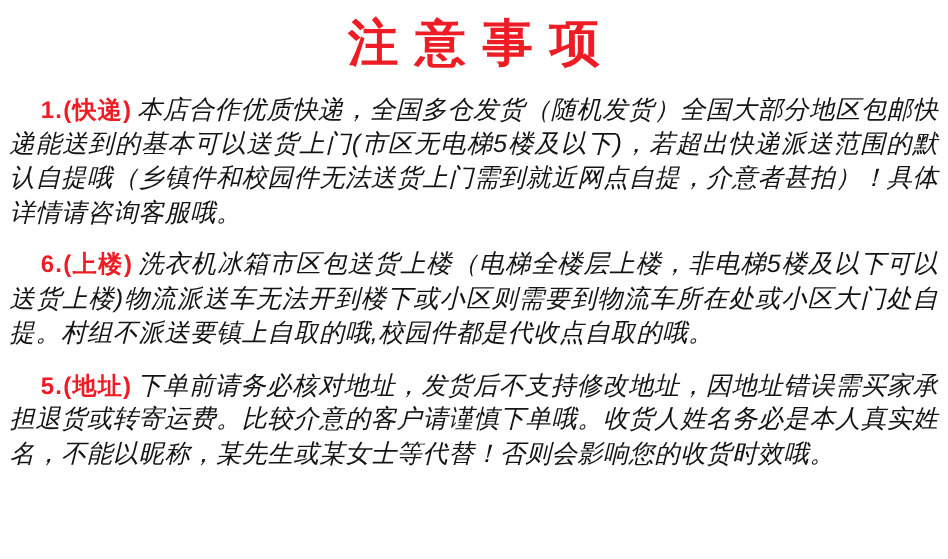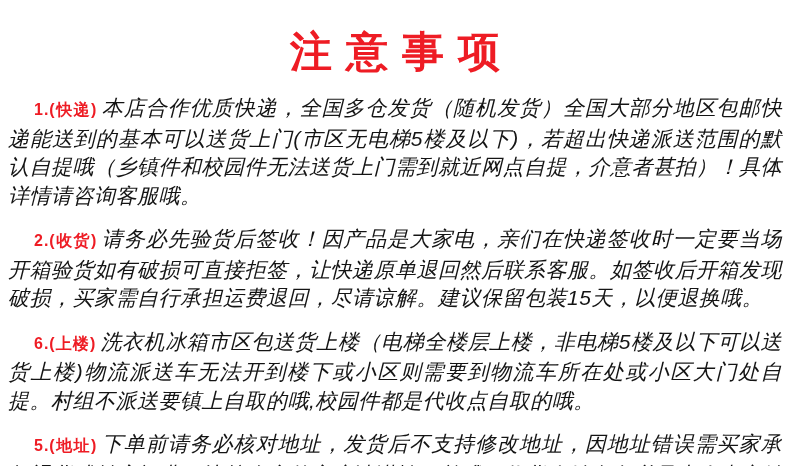--- a/index.html
+++ b/index.html
@@ -12,21 +12,21 @@
     height: 466px;
     overflow: hidden;
     font-family: "Liberation Sans", sans-serif;
     -webkit-font-smoothing: antialiased;
   }
   .page {
     width: 790px;
     height: 466px;
     background: #ffffff;
     box-sizing: border-box;
-    padding-top: 24px;
+    padding-top: 8px;
   }
   .page-title {
     text-align: center;
     color: #ee1c24;
     font-size: 42px;
     font-weight: 900;
     letter-spacing: 14px;
     line-height: 52px;
     margin: 2px 0 16px 0;
     text-indent: 14px; 
@@ -40,40 +40,39 @@
     line-height: 28.5px;
     color: #141414;
     text-align: justify;
     text-indent: 26px;
     margin: 0 0 15px 0;
     letter-spacing: 0.5px;
   }
   .notice-item-number {
     color: #ee1c24;
     font-weight: 900;
-    font-size: 16px;
+    font-size: 20px;
     padding-right: 4px;
     letter-spacing: 1px;
   }
   .notice-item-text {
     color: #141414;
     font-style: italic;
   }
 </style>
 </head>
 <body>
 
 <div class="page">
 
   <h1 class="page-title">注意事项</h1>
 
   <div class="notice-list">
 
     <p class="notice-item"><span class="notice-item-number">1.(快递)</span><span class="notice-item-text">本店合作优质快递，全国多仓发货（随机发货）全国大部分地区包邮快递能送到的基本可以送货上门(市区无电梯5楼及以下)，若超出快递派送范围的默认自提哦（乡镇件和校园件无法送货上门需到就近网点自提，介意者甚拍）！具体详情请咨询客服哦。</span></p>
 
-    <p class="notice-item"><span class="notice-item-number">2.(收货)</span><span class="notice-item-text">请务必先验货后签收！因产品是大家电，亲们在快递签收时一定要当场开箱验货如有破损可直接拒签，让快递原单退回然后联系客服。如签收后开箱发现破损，买家需自行承担运费退回，尽请谅解。建议保留包装15天，以便退换哦。</span></p>
 
     <p class="notice-item"><span class="notice-item-number">6.(上楼)</span><span class="notice-item-text">洗衣机冰箱市区包送货上楼（电梯全楼层上楼，非电梯5楼及以下可以送货上楼)物流派送车无法开到楼下或小区则需要到物流车所在处或小区大门处自提。村组不派送要镇上自取的哦,校园件都是代收点自取的哦。</span></p>
 
     <p class="notice-item"><span class="notice-item-number">5.(地址)</span><span class="notice-item-text">下单前请务必核对地址，发货后不支持修改地址，因地址错误需买家承担退货或转寄运费。比较介意的客户请谨慎下单哦。收货人姓名务必是本人真实姓名，不能以昵称，某先生或某女士等代替！否则会影响您的收货时效哦。</span></p>
 
   </div>
 </div>
 
 </body></html>

